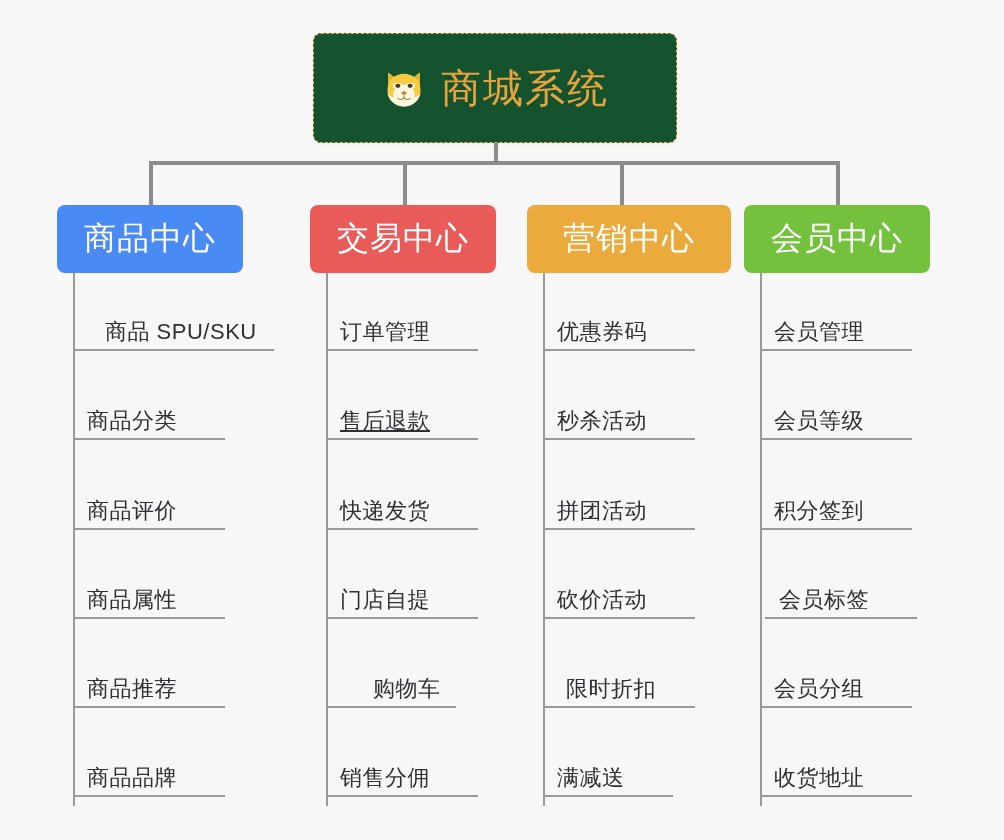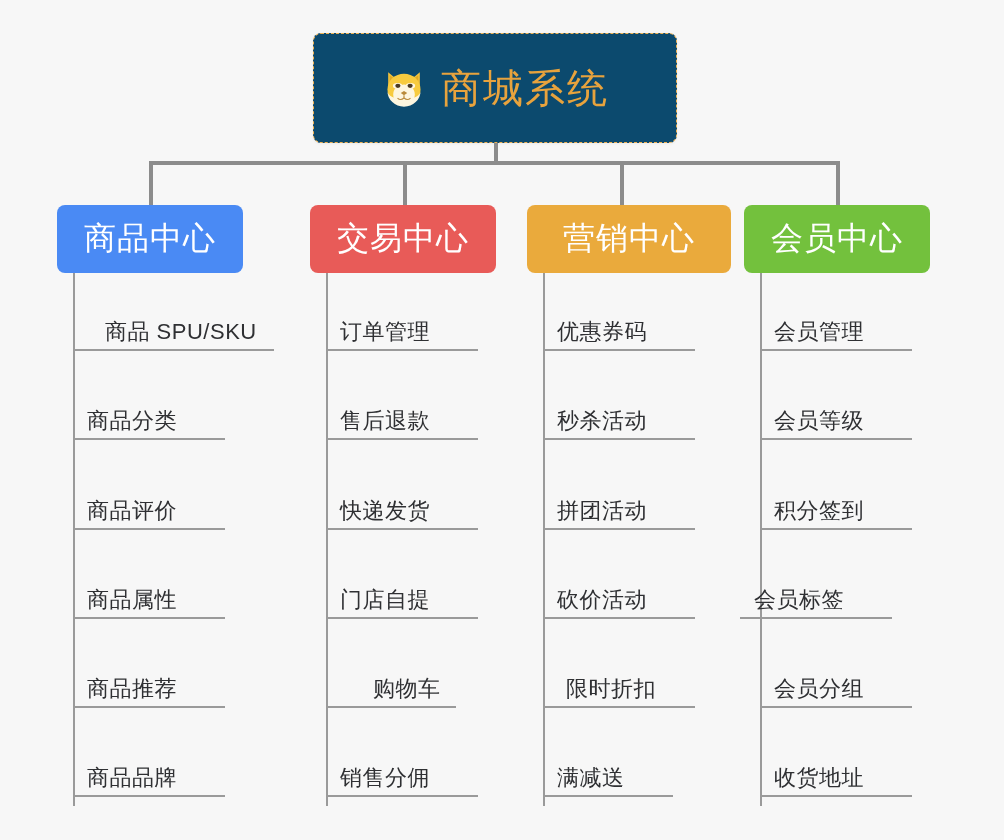--- a/index.html
+++ b/index.html
@@ -23,21 +23,21 @@
   }
 
   
   .root-node {
     position: absolute;
     left: 313px;
     top: 33px;
     width: 364px;
     height: 110px;
     box-sizing: border-box;
-    background: #0c4a6e;
+    background: #14532d;
     border: 1px dashed #f0b252;
     border-radius: 8px;
     display: flex;
     align-items: center;
     justify-content: center;
     gap: 14px;
     box-shadow: 0 1px 3px rgba(0,0,0,0.05);
   }
   .root-icon {
     width: 46px;
@@ -158,21 +158,21 @@
   </div>
 
   <div class="cat-box" style="left: 310px; top: 205px; width: 186px; background: rgb(232, 91, 88);">
     <span>交易中心</span>
   </div>
   <div class="spine" style="left:326px; top:273px; height:533px;"></div>
 
   <div class="leaf" style="left:326px; top:307px; width:152px;">
     <span>订单管理</span>
   </div>
-  <div class="leaf" style="left:326px; top:396px; width:152px;">
+  <div class="leaf" style="left:326px; top:396px; width:152px;text-decoration:underline;">
     <span>售后退款</span>
   </div>
   <div class="leaf" style="left:326px; top:486px; width:152px;">
     <span>快递发货</span>
   </div>
   <div class="leaf" style="left:326px; top:575px; width:152px;">
     <span>门店自提</span>
   </div>
   <div class="leaf" style="left:326px; top:664px; width:130px;padding-left:47px;">
     <span>购物车</span>
@@ -212,21 +212,21 @@
 
   <div class="leaf" style="left:760px; top:307px; width:152px;">
     <span>会员管理</span>
   </div>
   <div class="leaf" style="left:760px; top:396px; width:152px;">
     <span>会员等级</span>
   </div>
   <div class="leaf" style="left:760px; top:486px; width:152px;">
     <span>积分签到</span>
   </div>
-  <div class="leaf" style="left:740px; top:575px; width:152px;">
+  <div class="leaf" style="left:765px; top:575px; width:152px;">
     <span>会员标签</span>
   </div>
   <div class="leaf" style="left:760px; top:664px; width:152px;">
     <span>会员分组</span>
   </div>
   <div class="leaf" style="left:760px; top:753px; width:152px;">
     <span>收货地址</span>
   </div>
 
 </div>

